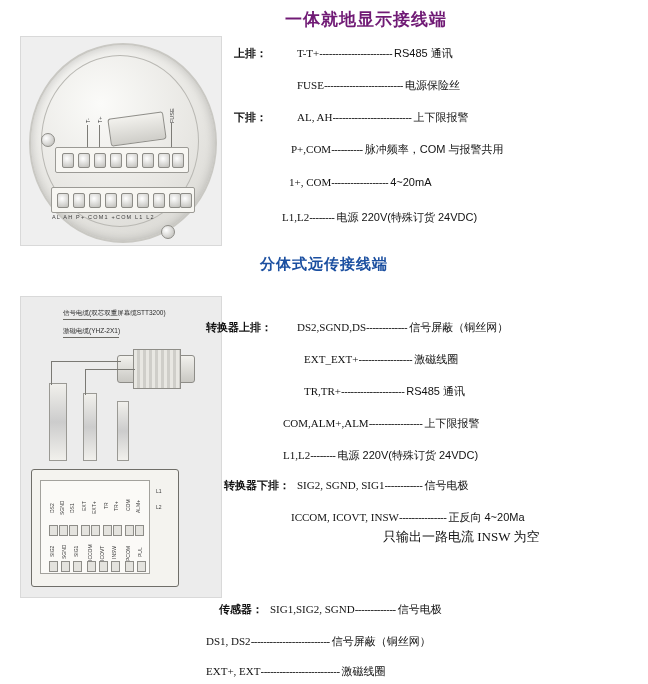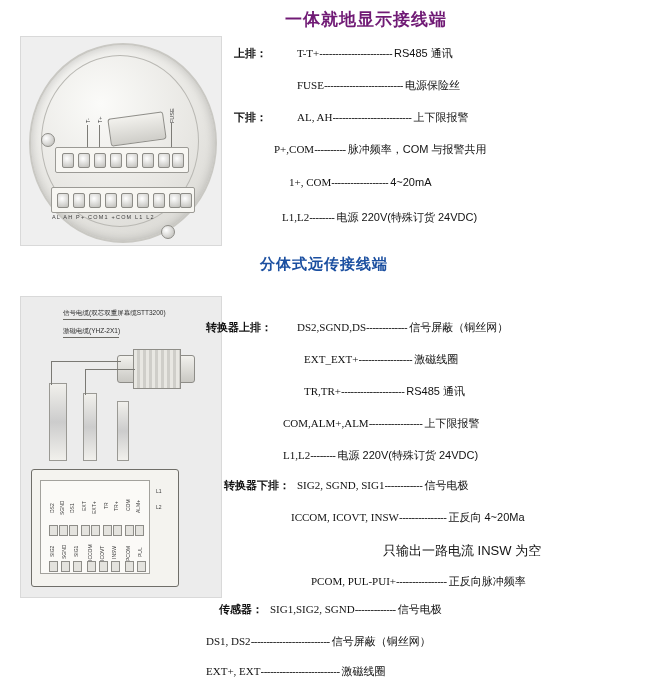--- a/index.html
+++ b/index.html
@@ -324,21 +324,21 @@
   <div class="row" style="left:234px; top:110px;">
     <span class="lead">下排：</span>
   </div>
 
   <div class="row" style="left:297px; top:110px;">
     <span class="term">AL, AH</span>
     <span class="dashes">-------------------------</span>
     <span class="desc">上下限报警</span>
   </div>
 
-  <div class="row" style="left:274px; top:142px;">
+  <div class="row" style="left:291px; top:142px;">
     <span class="term">P+,COM</span>
     <span class="dashes">----------</span>
     <span class="desc">脉冲频率，COM 与报警共用</span>
   </div>
 
   <div class="row" style="left:289px; top:176px;">
     <span class="term">1+,  COM</span>
     <span class="dashes">------------------</span>
     <span class="desc">4~20mA</span>
   </div>
@@ -456,27 +456,22 @@
     <span class="dashes">------------</span>
     <span class="desc">信号电极</span>
   </div>
 
   <div class="row" style="left:291px; top:510px;text-align:center;">
     <span class="term">ICCOM, ICOVT, INSW</span>
     <span class="dashes">---------------</span>
     <span class="desc">正反向 4~20Ma</span>
   </div>
 
-  <div class="rowplain" style="left:383px; top:542px;">只输出一路电流 INSW 为空</div>
-
-  <div class="row" style="left:311px; top:574px;">
-    <span class="term">PCOM, PUL-PUI+</span>
-    <span class="dashes">----------------</span>
-    <span class="desc">正反向脉冲频率</span>
-  </div>
+  <div class="rowplain" style="left:383px; top:528px;font-family:Liberation Serif, serif;">只输出一路电流 INSW 为空</div>
+
 
   <div class="row" style="left:219px; top:602px;text-align:right;">
     <span class="lead">传感器：</span>
   </div>
   <div class="row" style="left:270px; top:602px;">
     <span class="term">SIG1,SIG2, SGND</span>
     <span class="dashes">-------------</span>
     <span class="desc">信号电极</span>
   </div>
 

